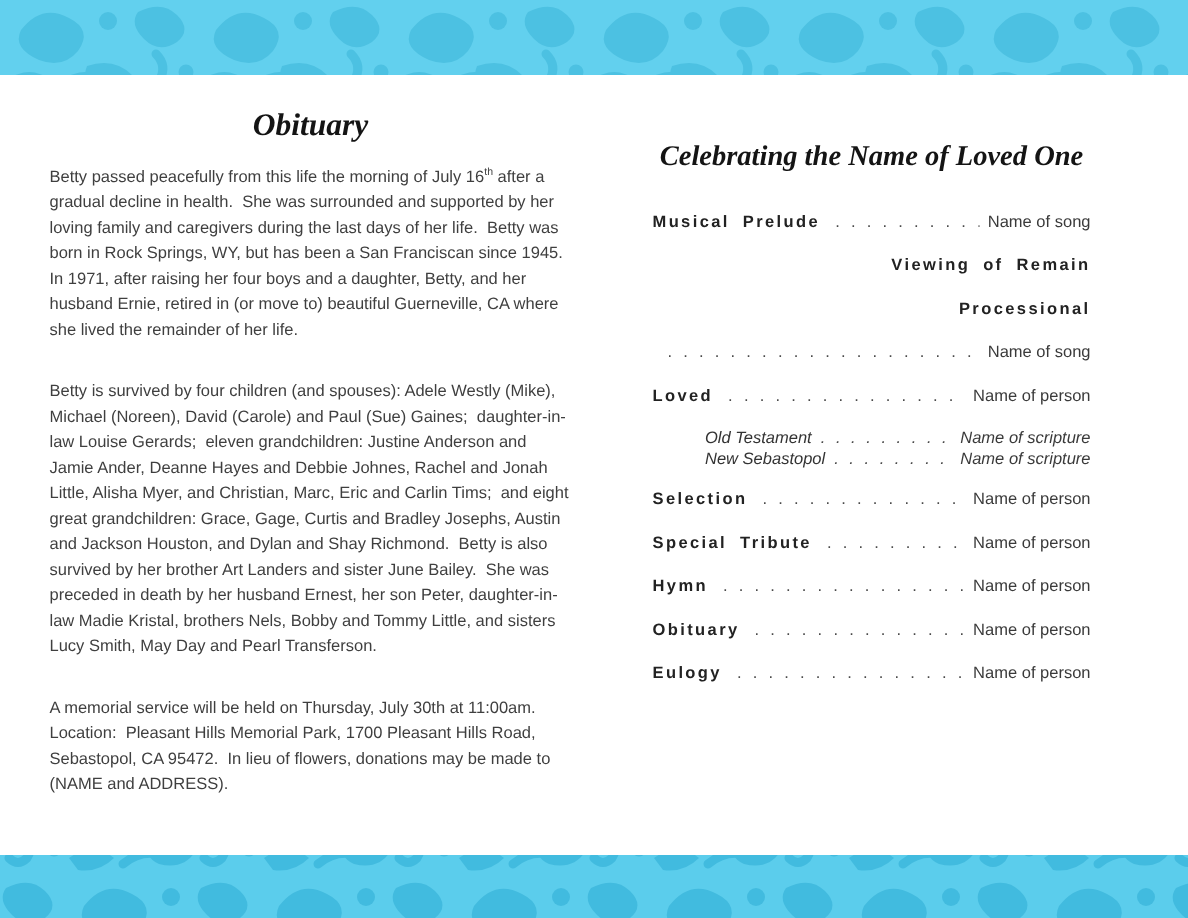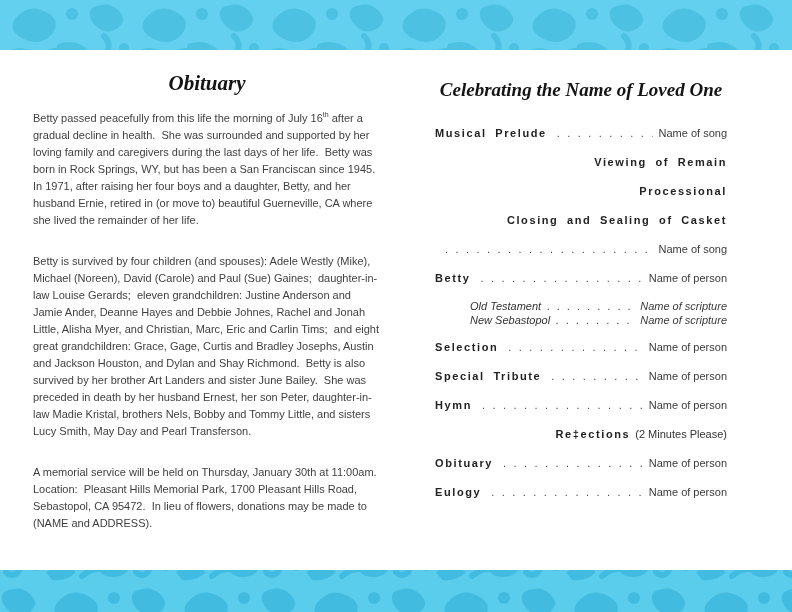--- a/index.html
+++ b/index.html
@@ -37,21 +37,21 @@
     line-height: 17px;
     color: #3f3f3f;
     white-space: pre-wrap;
     margin: 0 0 24px 0;
   }
   .para sup { font-size: 7px; vertical-align: super; line-height: 0; }
 
   
   .page-right {
     position: absolute;
-    left: 435px; top: 78px;
+    left: 435px; top: 93px;
     width: 292px;
   }
   .celebrate-title {
     font-family: "Liberation Serif", serif;
     font-style: italic;
     font-weight: bold;
     font-size: 19px;
     line-height: 24px;
     text-align: center;
     color: #141414;
@@ -153,51 +153,48 @@
     </svg>
   </div>
 
   <div class="page-left">
     <h1 class="obit-title">Obituary</h1>
 
     <p class="para"><span>Betty passed peacefully from this life the morning of July 16</span><sup>th</sup><span> after a gradual decline in health.  She was surrounded and supported by her loving family and caregivers during the last days of her life.  Betty was born in Rock Springs, WY, but has been a San Franciscan since 1945.  In 1971, after raising her four boys and a daughter, Betty, and her husband Ernie, retired in (or move to) beautiful Guerneville, CA where she lived the remainder of her life.</span></p>
 
     <p class="para">Betty is survived by four children (and spouses): Adele Westly (Mike), Michael (Noreen), David (Carole) and Paul (Sue) Gaines;  daughter-in-law Louise Gerards;  eleven grandchildren: Justine Anderson and Jamie Ander, Deanne Hayes and Debbie Johnes, Rachel and Jonah Little, Alisha Myer, and Christian, Marc, Eric and Carlin Tims;  and eight great grandchildren: Grace, Gage, Curtis and Bradley Josephs, Austin and Jackson Houston, and Dylan and Shay Richmond.  Betty is also survived by her brother Art Landers and sister June Bailey.  She was preceded in death by her husband Ernest, her son Peter, daughter-in-law Madie Kristal, brothers Nels, Bobby and Tommy Little, and sisters Lucy Smith, May Day and Pearl Transferson.</p>
 
-    <p class="para">A memorial service will be held on Thursday, January 30th at 11:00am.  Location:  Pleasant Hills Memorial Park, 1700 Pleasant Hills Road, Sebastopol, CA 95472.  In lieu of flowers, donations may be made to (NAME and ADDRESS).</p>
+    <p class="para">A memorial service will be held on Thursday, July 30th at 11:00am.  Location:  Pleasant Hills Memorial Park, 1700 Pleasant Hills Road, Sebastopol, CA 95472.  In lieu of flowers, donations may be made to (NAME and ADDRESS).</p>
   </div>
 
   <div class="page-right">
     <h1 class="celebrate-title">Celebrating the Name of Loved One</h1>
 
     <div class="svc-row">
       <span class="svc-label">Musical Prelude</span>
       <span class="leader">. . . . . . . . . . . . . . . . . . . . . . . . . . . . . . . . . . . . . . . . . . . . . . . . . . . . . . . . . . . . </span>
       <span class="svc-value">Name of song</span>
     </div>
 
     <div class="svc-row">
       <span class="svc-label">Viewing of Remain</span>
     </div>
 
     <div class="svc-row">
       <span class="svc-label">Processional</span>
     </div>
 
-    <div class="svc-row">
-      <span class="svc-label">Closing and Sealing of Casket</span>
-    </div>
 
     <div class="svc-row">
       <span class="leader">. . . . . . . . . . . . . . . . . . . . . . . . . . . . . . . . . . . . . . . . . . . . . . . . . . . . . . . . . . . . </span>
       <span class="svc-value">Name of song</span>
     </div>
 
     <div class="svc-row">
-      <span class="svc-label">Betty</span>
+      <span class="svc-label">Loved</span>
       <span class="leader">. . . . . . . . . . . . . . . . . . . . . . . . . . . . . . . . . . . . . . . . . . . . . . . . . . . . . . . . . . . . </span>
       <span class="svc-value">Name of person</span>
     </div>
 
     <div class="scripture-block">
       <div class="sub-row">
         <span class="sub-label">Old Testament</span>
         <span class="leader">. . . . . . . . . . . . . . . . . . . . . . . . . . . . . . . . . . . . . . . . . . . . . . . . . . . . . . . . . . . . </span>
         <span class="svc-value">Name of scripture</span>
       </div>
@@ -219,24 +216,20 @@
       <span class="leader">. . . . . . . . . . . . . . . . . . . . . . . . . . . . . . . . . . . . . . . . . . . . . . . . . . . . . . . . . . . . </span>
       <span class="svc-value">Name of person</span>
     </div>
 
     <div class="svc-row">
       <span class="svc-label">Hymn</span>
       <span class="leader">. . . . . . . . . . . . . . . . . . . . . . . . . . . . . . . . . . . . . . . . . . . . . . . . . . . . . . . . . . . . </span>
       <span class="svc-value">Name of person</span>
     </div>
 
-    <div class="svc-row">
-      <span class="svc-label">Re‡ections</span>
-      <span class="svc-note">(2 Minutes Please)</span>
-    </div>
 
     <div class="svc-row">
       <span class="svc-label">Obituary</span>
       <span class="leader">. . . . . . . . . . . . . . . . . . . . . . . . . . . . . . . . . . . . . . . . . . . . . . . . . . . . . . . . . . . . </span>
       <span class="svc-value">Name of person</span>
     </div>
 
     <div class="svc-row">
       <span class="svc-label">Eulogy</span>
       <span class="leader">. . . . . . . . . . . . . . . . . . . . . . . . . . . . . . . . . . . . . . . . . . . . . . . . . . . . . . . . . . . . </span>

